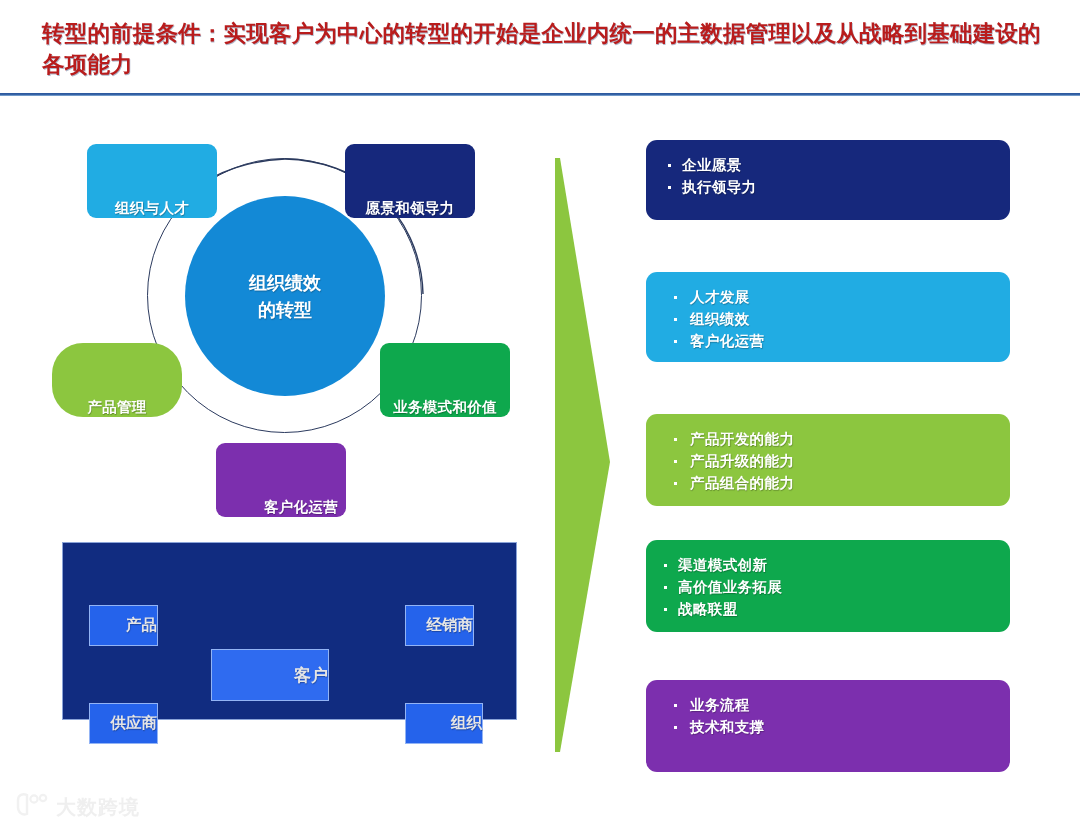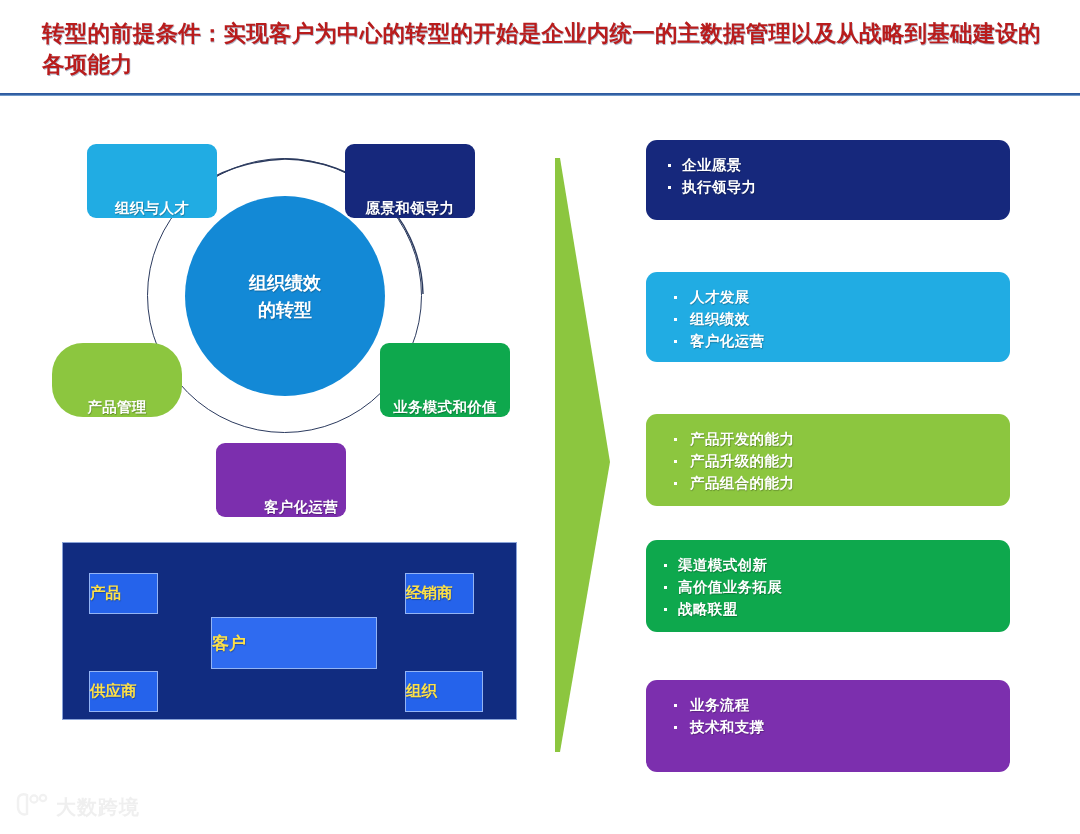--- a/index.html
+++ b/index.html
@@ -113,35 +113,36 @@
     width: 455px;
     height: 178px;
     background: #112c80;
     border: 1.5px solid #8aa3d8;
     box-sizing: border-box;
   }
   .chip {
     position: absolute;
     background: #2563eb;
     border: 1.2px solid #93b4f5;
-    color: #fde047;
+    color: #e5e5e5;
     font-size: 15.5px;
     font-weight: bold;
     display: flex;
     align-items: center;
-    justify-content: flex-start;
+    justify-content: flex-end;
     box-sizing: border-box;
     text-shadow: 0.6px 0.6px 1px rgba(0,0,0,0.3);
+    margin-top: 32px;
   }
   #chip-product  { left: 26px;  top: 30px;  width: 69px;  height: 41px; }
   #chip-supplier { left: 26px;  top: 128px; width: 69px;  height: 41px; }
   #chip-dealer   { left: 342px; top: 30px;  width: 69px;  height: 41px; }
   #chip-org      { left: 342px; top: 128px; width: 78px;  height: 41px; }
   #chip-customer {
-    left: 148px; top: 74px; width: 166px; height: 52px;
+    left: 148px; top: 74px; width: 118px; height: 52px;
     background: #2f6bf0;
     font-size: 17px;
   }
 
   
   #green-arrow {
     position: absolute;
     left: 552px;
     top: 140px;
     width: 62px;

